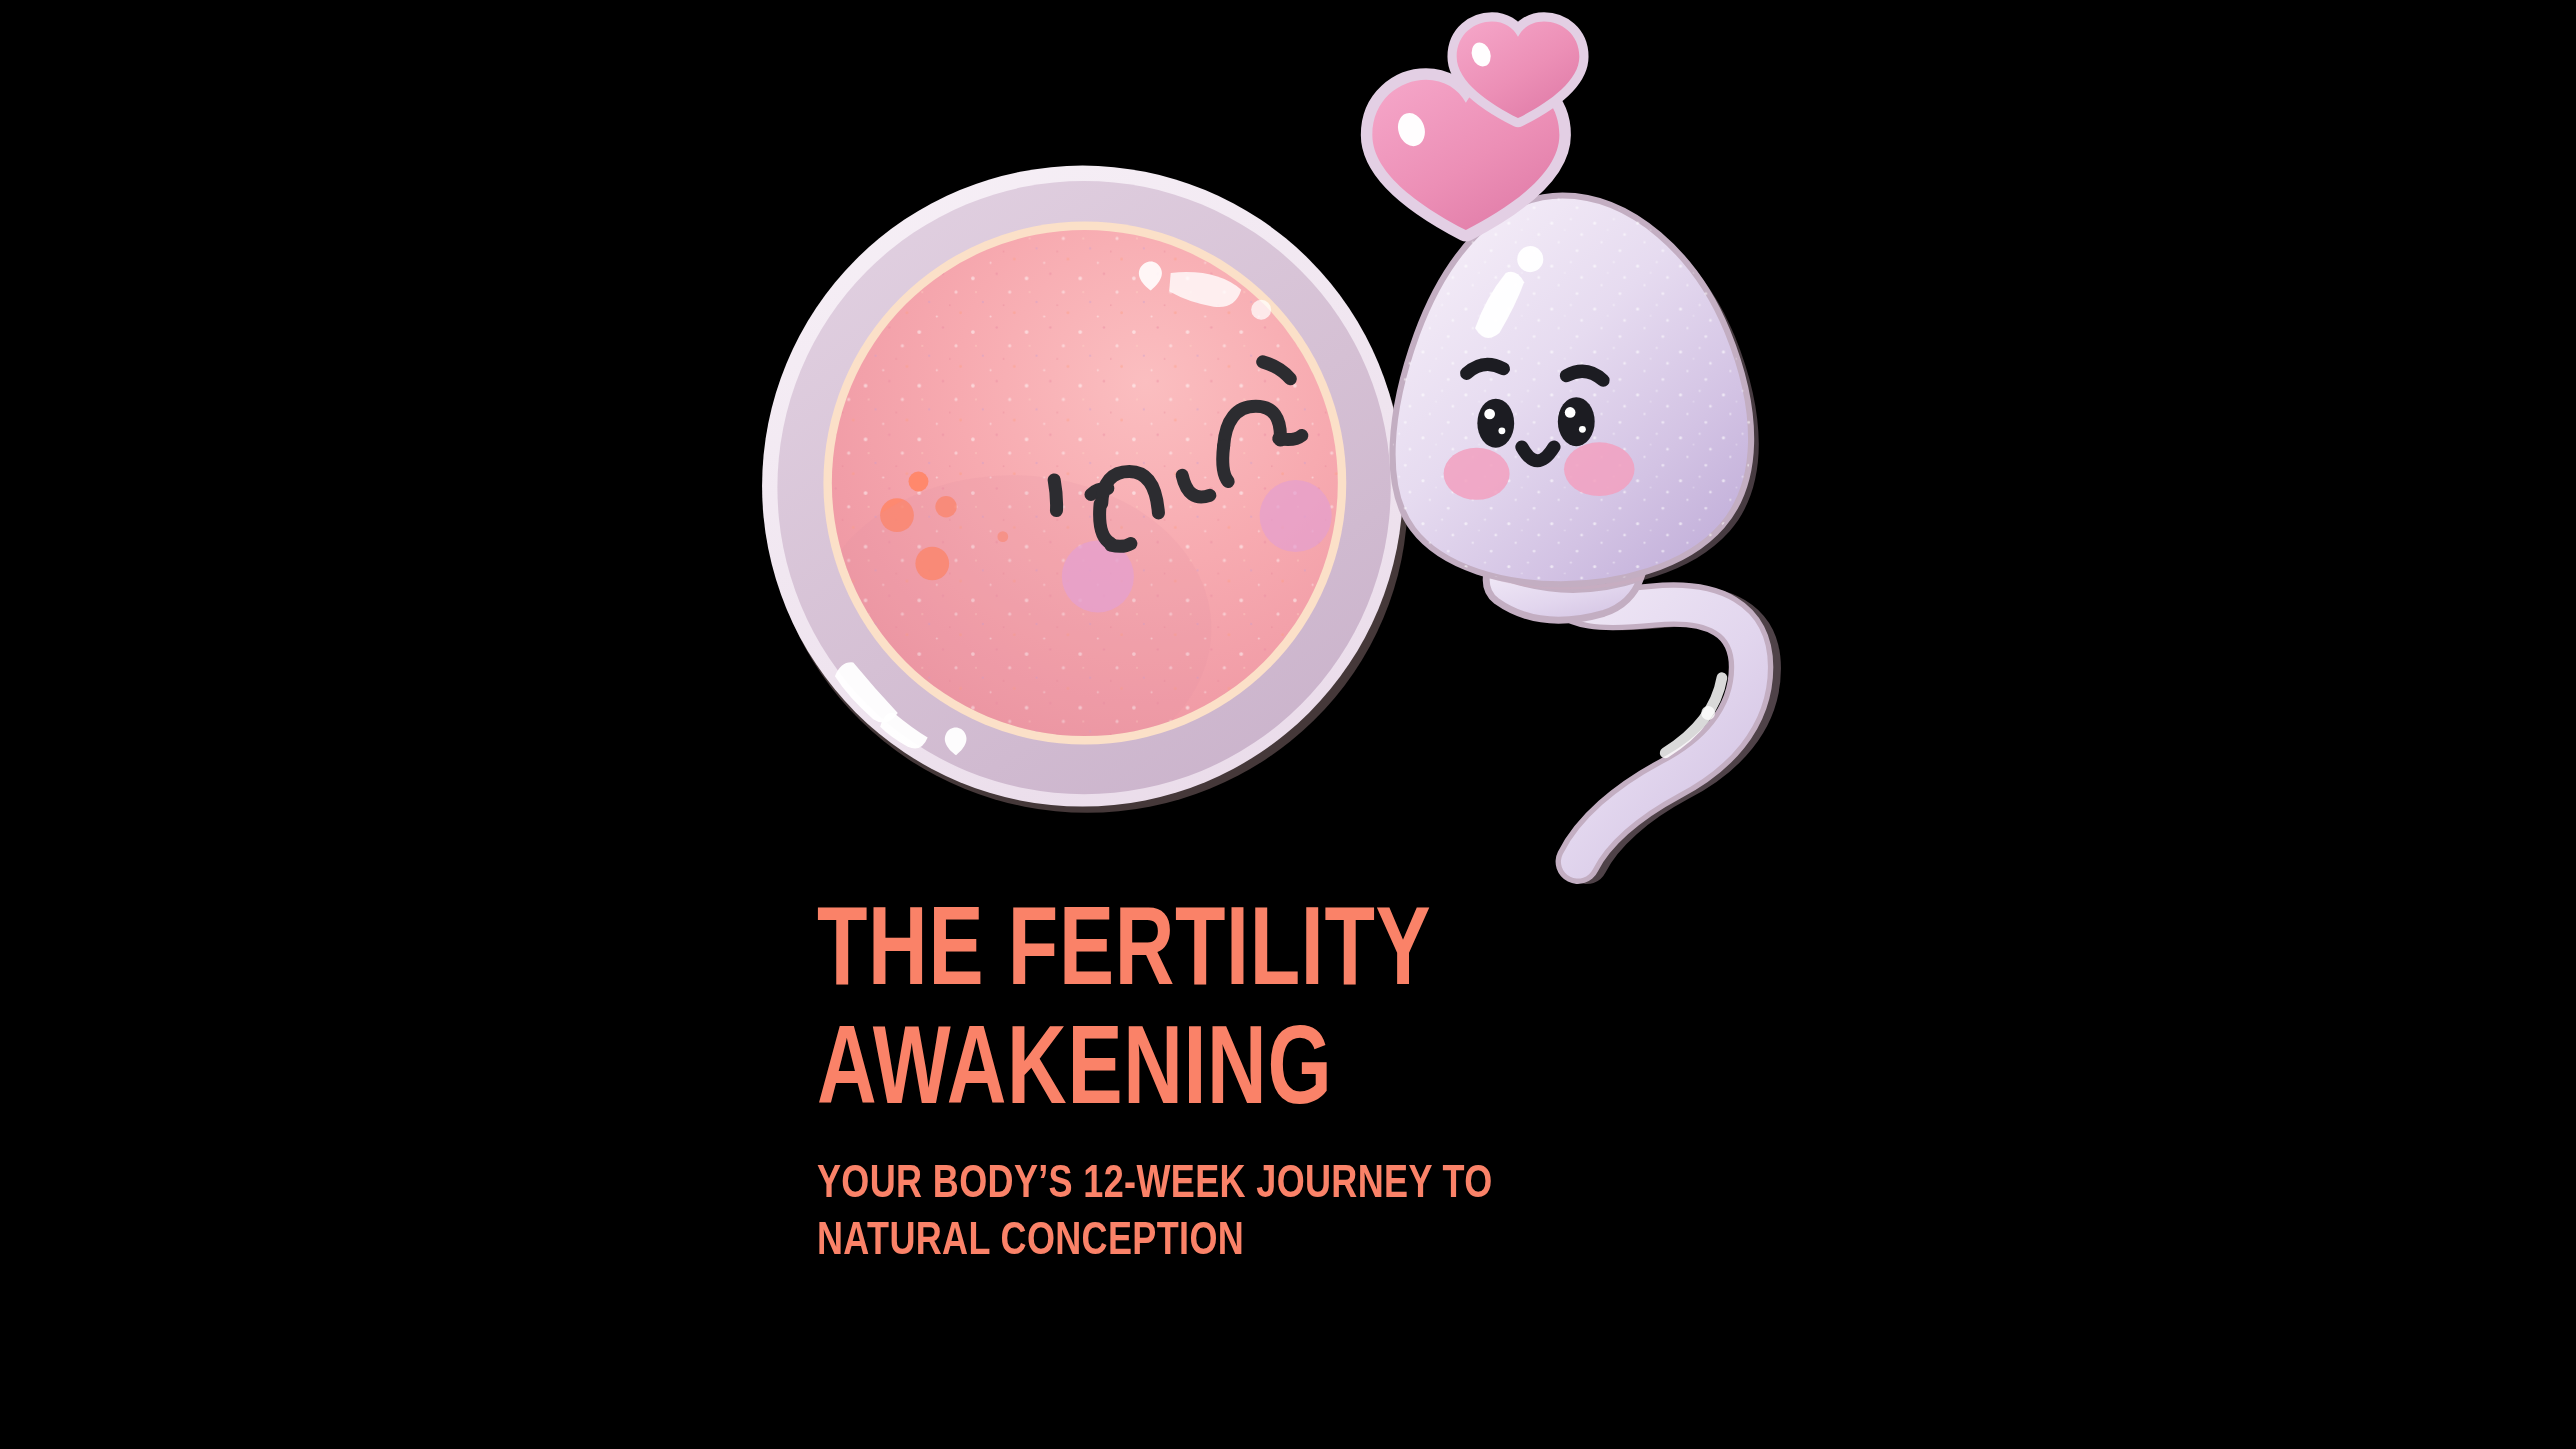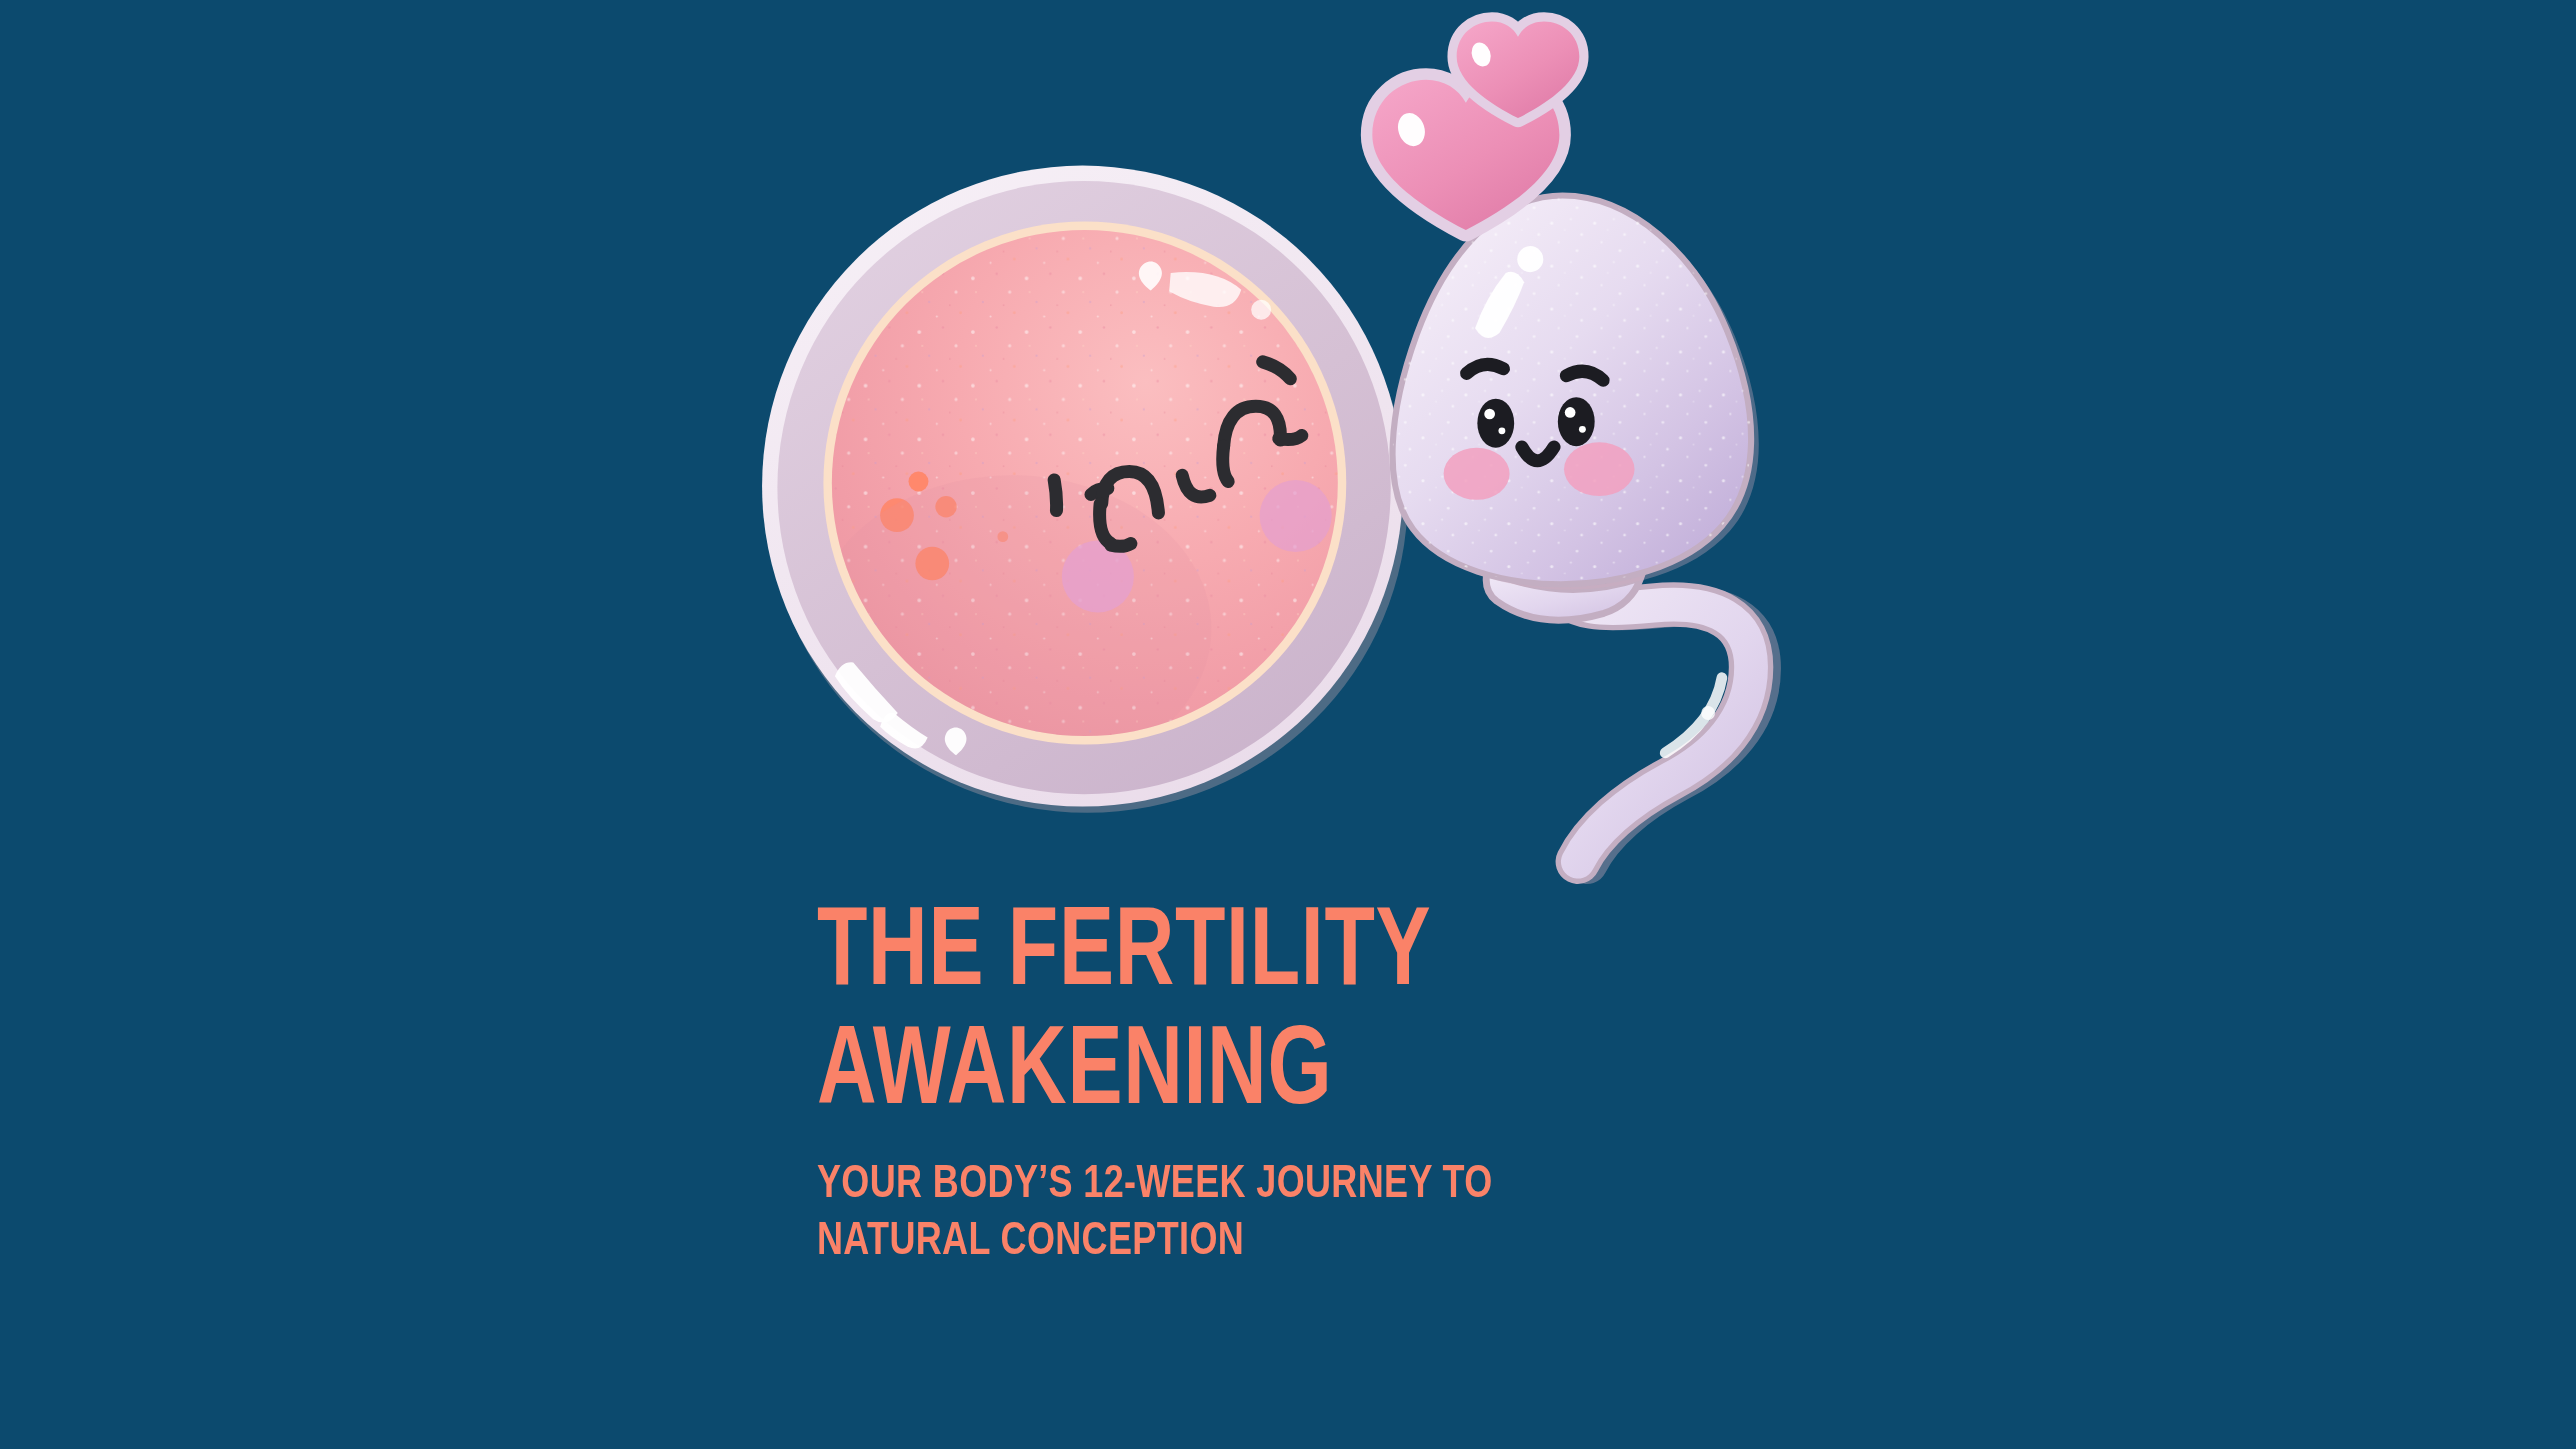--- a/index.html
+++ b/index.html
@@ -8,21 +8,21 @@
     padding: 0;
     background: #FCE2E3;
   }
   body {
     font-family: "Liberation Sans", sans-serif;
   }
   #poster {
     position: relative;
     width: 2576px;
     height: 1449px;
-    background: #0c4a6e;
+    background: #000000;
     overflow: hidden;
   }
 
   
   #illustration {
     position: absolute;
     left: 0;
     top: 0;
     width: 2576px;
     height: 920px;

